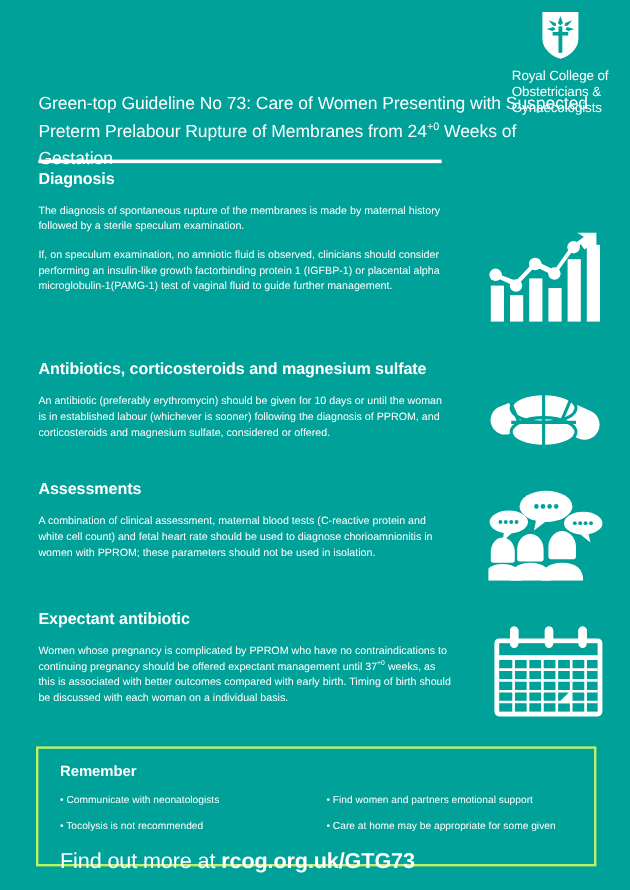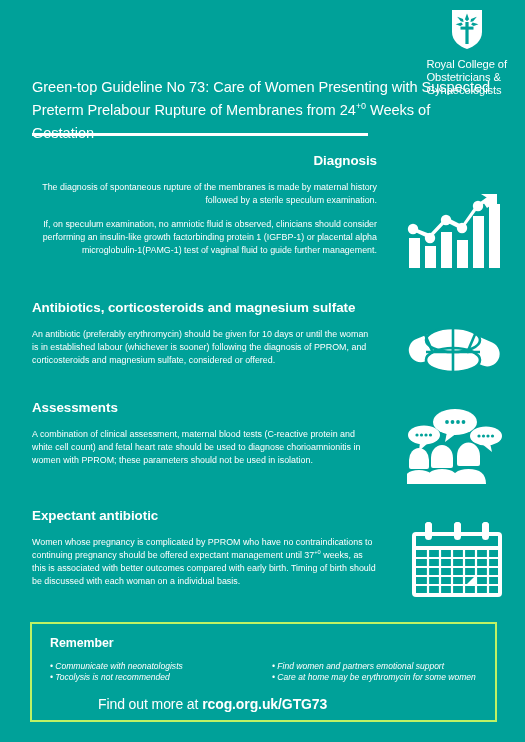--- a/index.html
+++ b/index.html
@@ -69,21 +69,21 @@
   }
   .section p {
     font-size: 8.9px;
     line-height: 13.1px;
     letter-spacing: 0.01px;
     font-weight: 400;
   }
   .section p + p { margin-top: 11px; }
   .section p sup { font-size: 0.64em; vertical-align: super; line-height: 0; }
 
-  .sec-diagnosis   { top: 153px; text-align: right; }
+  .sec-diagnosis   { top: 141px; }
   .sec-antibiotics { top: 300px; }
   .sec-assessments { top: 400px; }
   .sec-expectant   { top: 508px; }
 
   
   .icon-box { position: absolute; right: 22px; }
   .icon-diagnosis   { top: 192px; }
   .icon-antibiotics { top: 312px; }
   .icon-assessments { top: 408px; }
   .icon-expectant   { top: 518px; }
@@ -100,37 +100,36 @@
   }
   .remember h3 {
     font-size: 12.4px;
     font-weight: 700;
     margin-bottom: 11px;
     letter-spacing: -0.05px;
   }
   .remember-grid {
     display: grid;
     grid-template-columns: 222px 1fr;
-    font-style: italic;
+    row-gap: 11px;
   }
   .remember-grid li {
     list-style: none;
     font-size: 8.5px;
     line-height: 11px;
     letter-spacing: 0.01px;
     white-space: nowrap;
   }
   .remember-grid li::before { content: "• "; }
 
   .findout {
     margin-top: 13px;
-    font-size: 14px;
+    font-size: 18px;
     font-weight: 400;
     letter-spacing: -0.1px;
-    margin-left: 48px;
   }
   .findout b { font-weight: 700; }
 </style>
 </head>
 <body>
 
 <div class="logo-block">
   <svg class="logo-shield" viewBox="0 0 34 42">
     <path d="M2 2 H32 V24 C32 33 24 39 17 41 C10 39 2 33 2 24 Z" fill="#ffffff"></path>
     <g fill="#00a199">
@@ -295,16 +294,16 @@
     </g>
   </svg>
 </div>
 
 <div class="remember">
   <h3>Remember</h3>
   <ul class="remember-grid">
     <li>Communicate with neonatologists</li>
     <li>Find women and partners emotional support</li>
     <li>Tocolysis is not recommended</li>
-    <li>Care at home may be erythromycin for some women</li>
+    <li>Care at home may be appropriate for some given</li>
   </ul>
   <div class="findout"><span>Find out more at </span><b>rcog.org.uk/GTG73</b></div>
 </div>
 
 </body></html>

